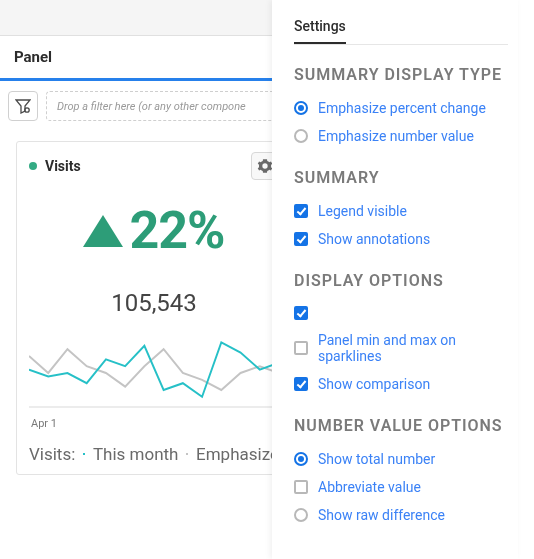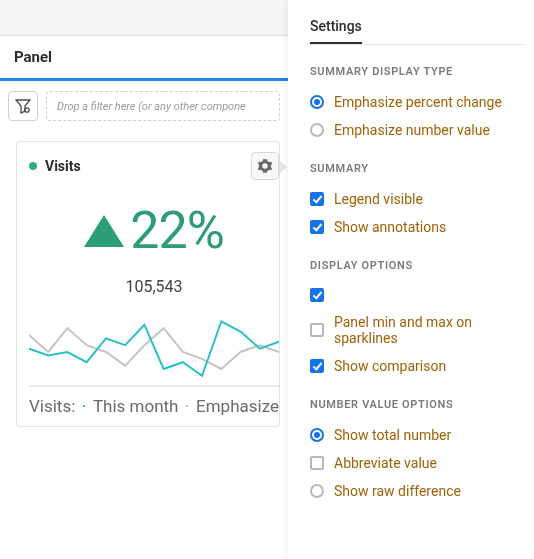--- a/index.html
+++ b/index.html
@@ -121,29 +121,29 @@
     }
     .delta-tri {
       width: 0; height: 0;
       border-left: 20px solid transparent;
       border-right: 20px solid transparent;
       border-bottom: 32px solid #2d9d78;
       margin-right: 2px;
     }
     .pct {
       font-size: 52px;
-      font-weight: 400;
+      font-weight: 700;
       color: #2d9d78;
       letter-spacing: -1px;
     }
     .num-val {
       text-align: center;
-      font-size: 16px;
+      font-size: 24px;
       color: #444;
-      margin: 16px 0 22px 0;
+      margin: 28px 0 22px 0;
     }
     .spark {
       width: 100%;
       height: 74px;
       display: block;
     }
     .x-axis-lbl {
       font-size: 11px;
       color: #7a7a7a;
       padding: 4px 2px 10px 2px;
@@ -161,54 +161,54 @@
     }
     .lg-line {
       width: 20px; height: 2px;
       display: inline-block;
     }
     .lg-teal { background: #26c0c7; }
     .lg-grey { background: #c4c4c4; }
 
     .right {
       position: absolute;
-      left: 288px; top: 0;
+      left: 272px; top: 0;
       width: 246px;
       height: 559px;
       background: #fff;
       padding: 14px 10px 10px 22px;
       box-shadow: -2px 0 6px rgba(0,0,0,0.06);
     }
     .tab-row {
       border-bottom: 1px solid #e6e6e6;
       margin-bottom: 20px;
     }
     .tab {
       display: inline-block;
       padding: 4px 0 8px 0;
       font-size: 14px;
       color: #2c2c2c;
       border-bottom: 2px solid #2c2c2c;
       font-weight: 500;
     }
     .sect-label {
-      font-size: 11px;
+      font-size: 16px;
       letter-spacing: 0.06em;
       color: #7a7a7a;
       font-weight: 600;
       margin: 18px 0 10px 0;
     }
     .sect-label:first-of-type { margin-top: 0; }
     .opt {
       display: flex;
       align-items: center;
       gap: 10px;
       padding: 6px 0;
       font-size: 14px;
-      color: #a16207;
+      color: #3b82f6;
     }
     .radio {
       width: 14px; height: 14px;
       border-radius: 50%;
       border: 2px solid #b8b8b8;
       flex-shrink: 0;
       position: relative;
     }
     .radio.on {
       border-color: #1473e6;
@@ -282,20 +282,21 @@
       <div class="pct">22%</div>
     </div>
 
     <div class="num-val">105,543</div>
 
     <svg class="spark" viewBox="0 0 260 74" preserveAspectRatio="none">
       <line x1="0" y1="68" x2="260" y2="68" stroke="#d8d8d8" stroke-width="1"></line>
       <polyline id="spark-prev" fill="none" stroke="#c4c4c4" stroke-width="2" points="0.0,17.0 20.0,34.0 40.0,10.2 60.0,27.2 80.0,34.0 100.0,47.6 120.0,27.2 140.0,10.2 160.0,34.0 180.0,40.8 200.0,51.0 220.0,34.0 240.0,27.2 260.0,34.0"></polyline>
       <polyline id="spark-curr" fill="none" stroke="#26c0c7" stroke-width="2" points="0.0,30.6 20.0,37.4 40.0,34.0 60.0,44.2 80.0,20.4 100.0,27.2 120.0,6.8 140.0,51.0 160.0,44.2 180.0,57.8 200.0,3.4 220.0,13.6 240.0,30.6 260.0,23.8"></polyline>
     </svg>
+    <div class="x-axis-lbl">Apr 1</div>
 
     <div class="legend-row">
       <span>Visits:</span>
       <span class="lg-line lg-teal"></span>
       <span>This month</span>
       <span class="lg-line lg-grey"></span>
       <span>Emphasize</span>
     </div>
   </div>
 </div>

